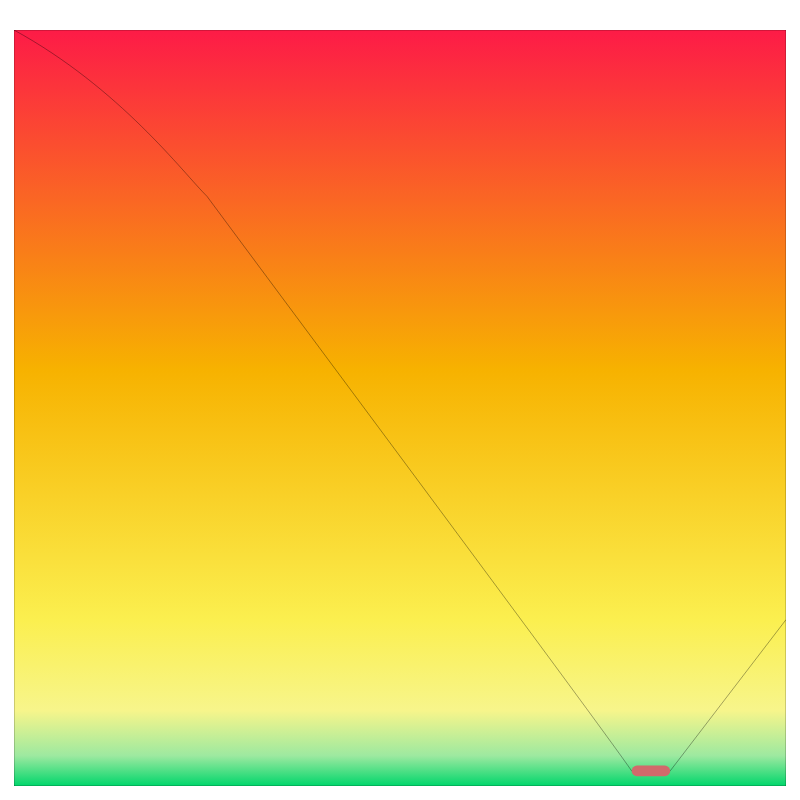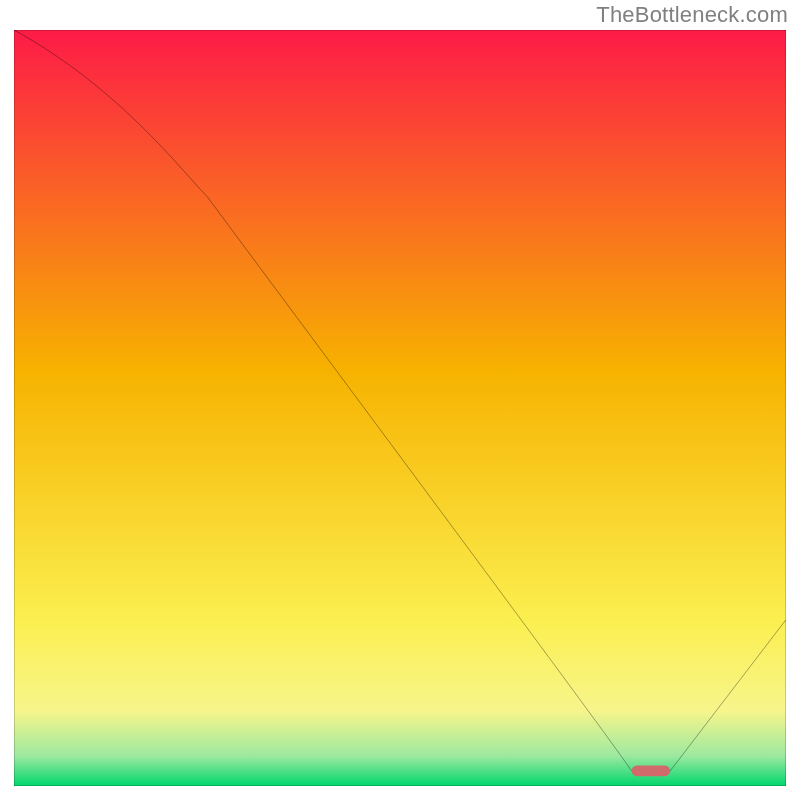--- a/index.html
+++ b/index.html
@@ -37,21 +37,20 @@
     width: 100%;
     height: 100%;
     display: block;
   }
 </style>
 </head>
 <body>
 
 <div class="container">
 
-  <div class="watermark">TheBottleneck.com</div>
 
   <div class="stage">
 
     <svg class="svgfill" viewBox="0 0 100 100" preserveAspectRatio="none">
       <defs>
         <linearGradient id="bg-grad" x1="0" y1="0" x2="0" y2="1">
           <stop id="g0" offset="0%" stop-color="#fd1b47"></stop>
           <stop id="g1" offset="45%" stop-color="#f7b200"></stop>
           <stop id="g2" offset="78%" stop-color="#fbef4f"></stop>
           <stop id="g3" offset="90%" stop-color="#f7f58b"></stop>

